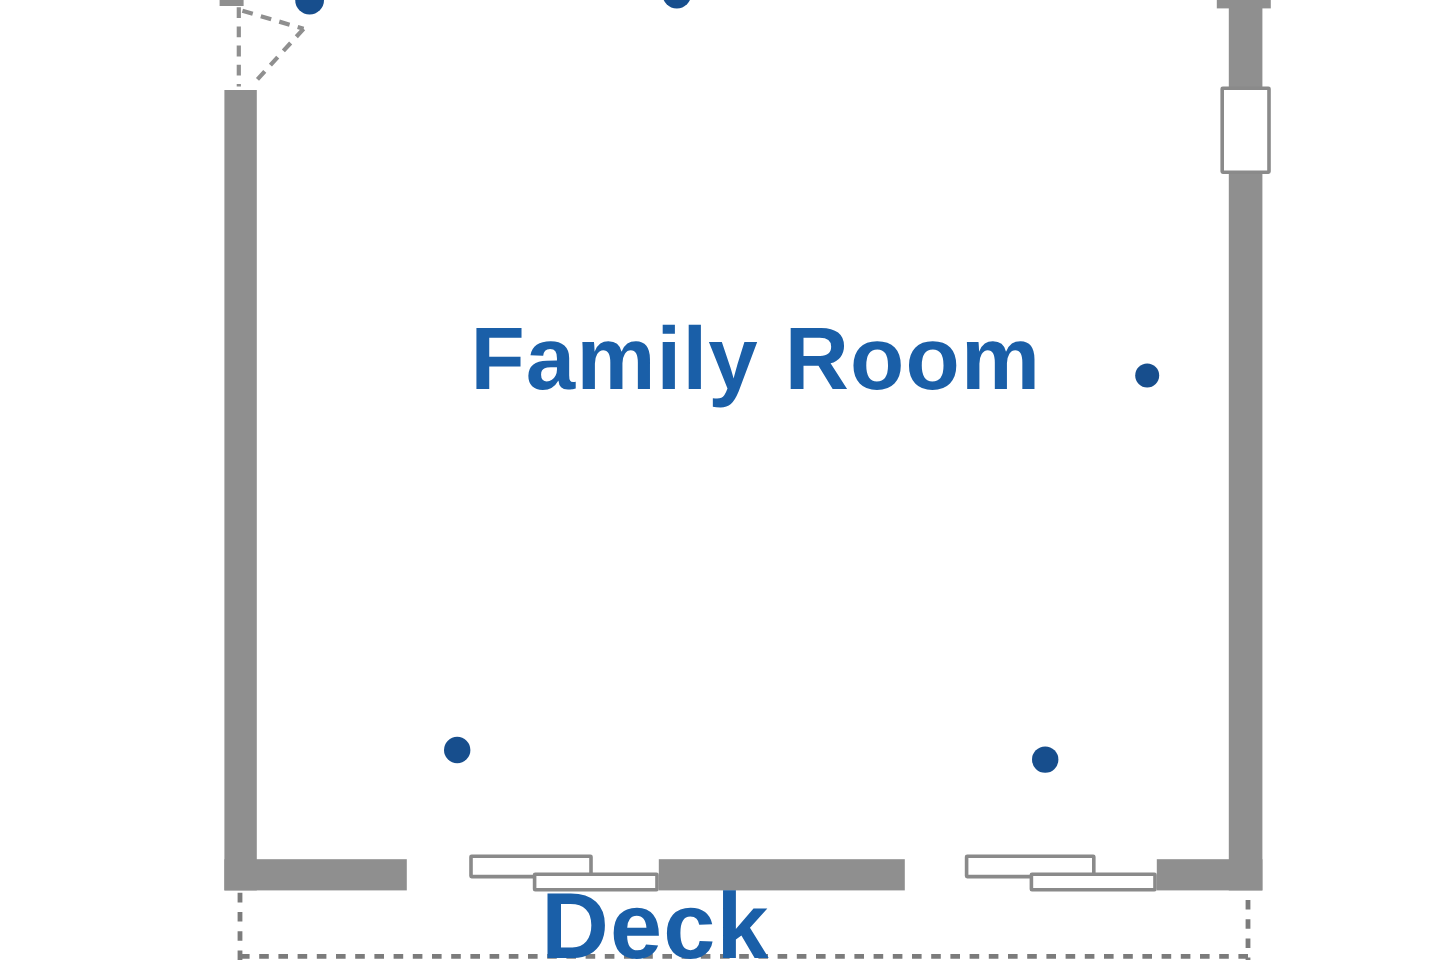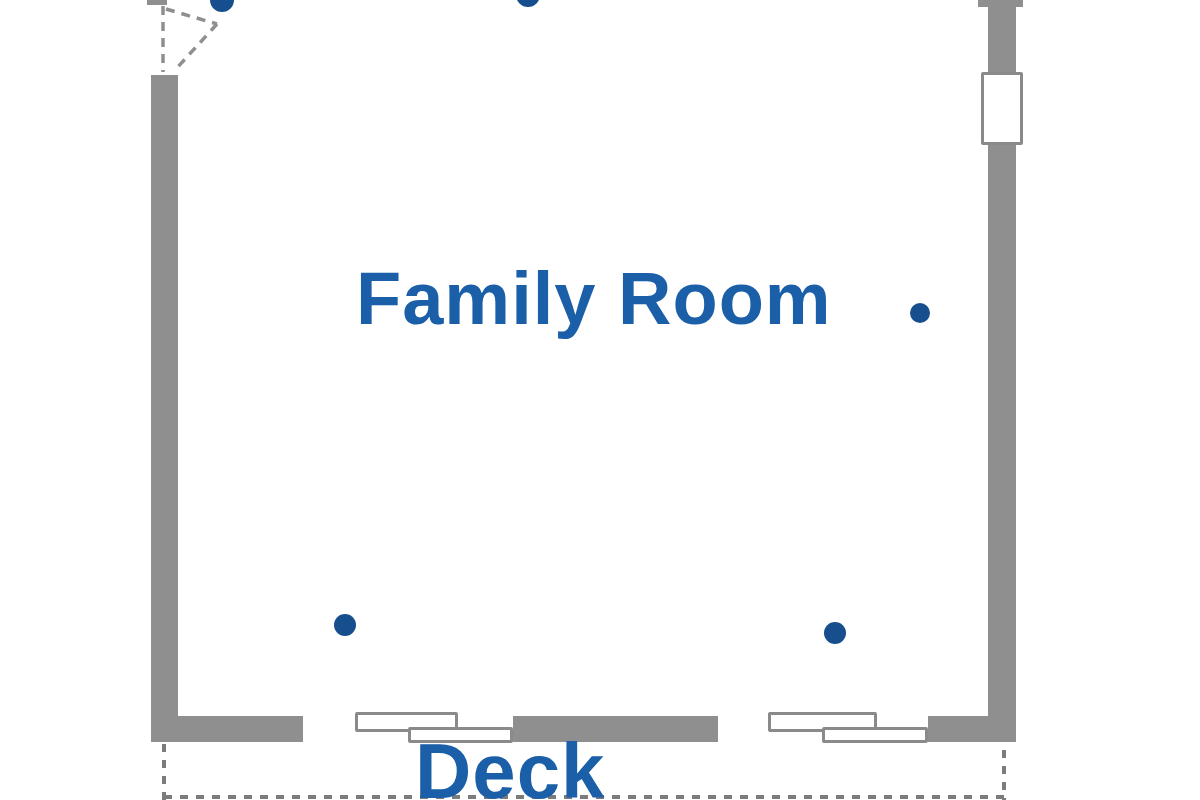--- a/index.html
+++ b/index.html
@@ -7,20 +7,21 @@
     padding: 0;
     background: #ffffff;
     font-family: "Liberation Sans", sans-serif;
   }
   .canvas {
     position: relative;
     width: 1104px;
     height: 800px;
     background: var(--background, #ffffff);
     overflow: hidden;
+    margin-left: 36px;
   }
   .wall {
     position: absolute;
     background: var(--wall, #8f8f8f);
   }
   .window {
     position: absolute;
     background: var(--window-fill, #ffffff);
     border: 3px solid var(--window-border, #8a8a8a);
     box-sizing: border-box;

